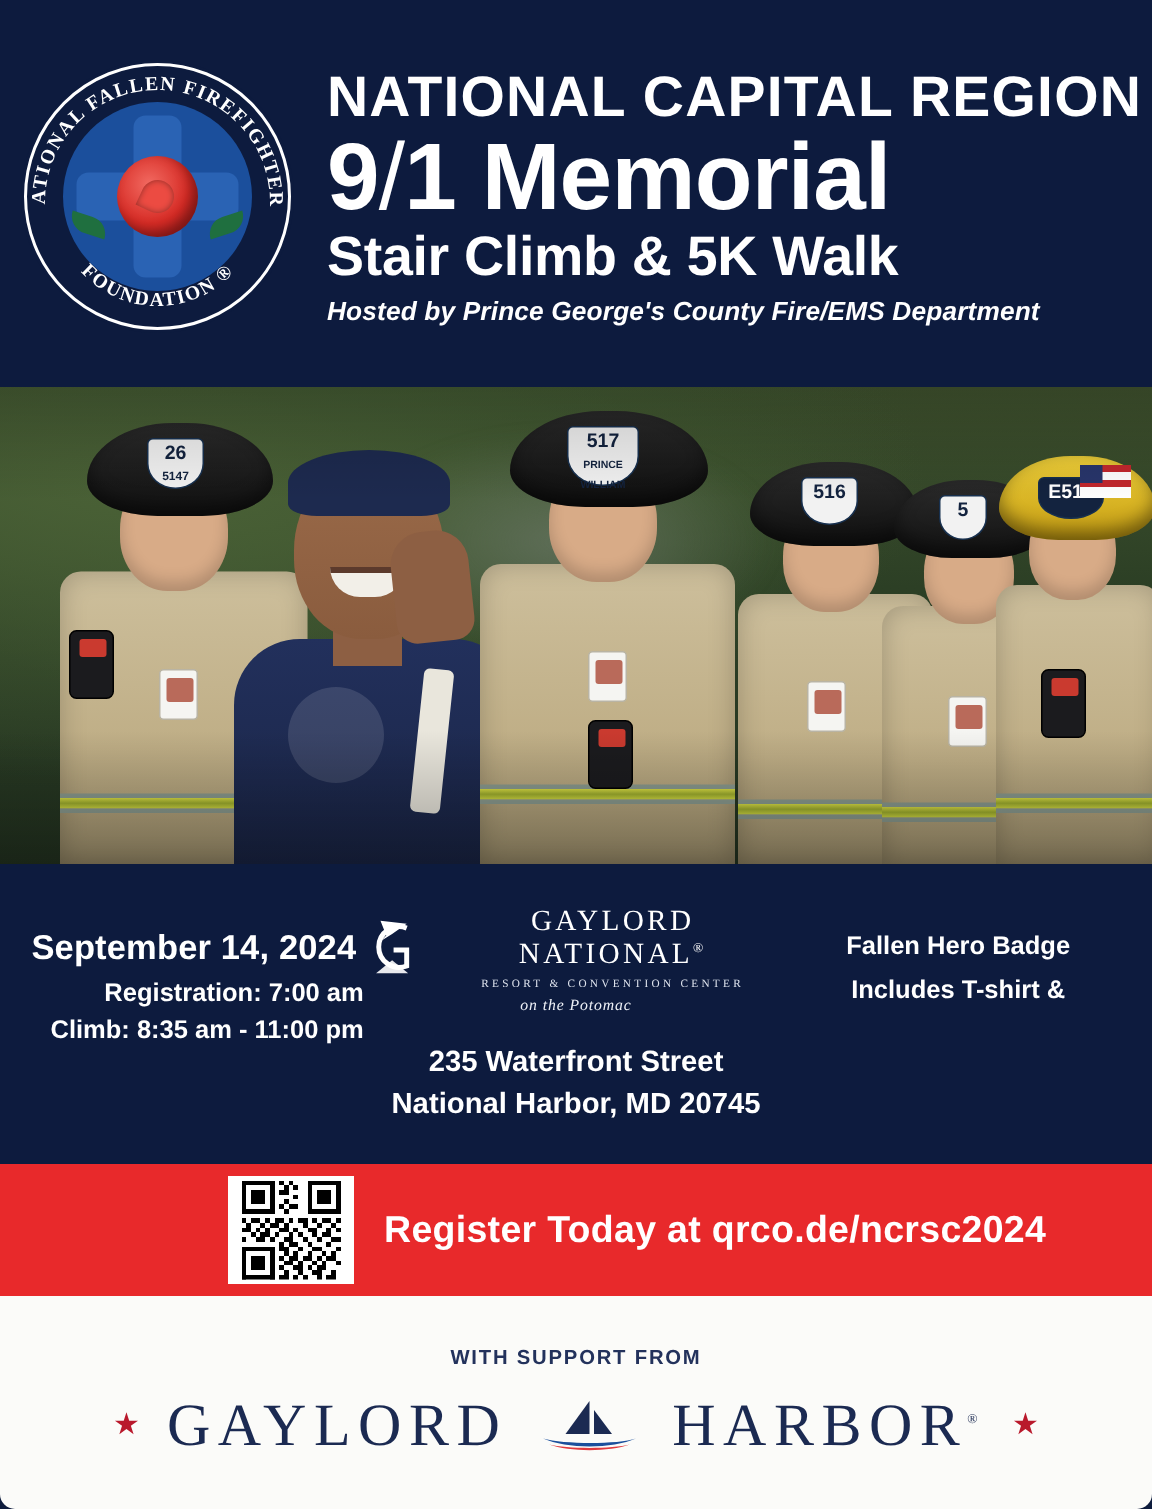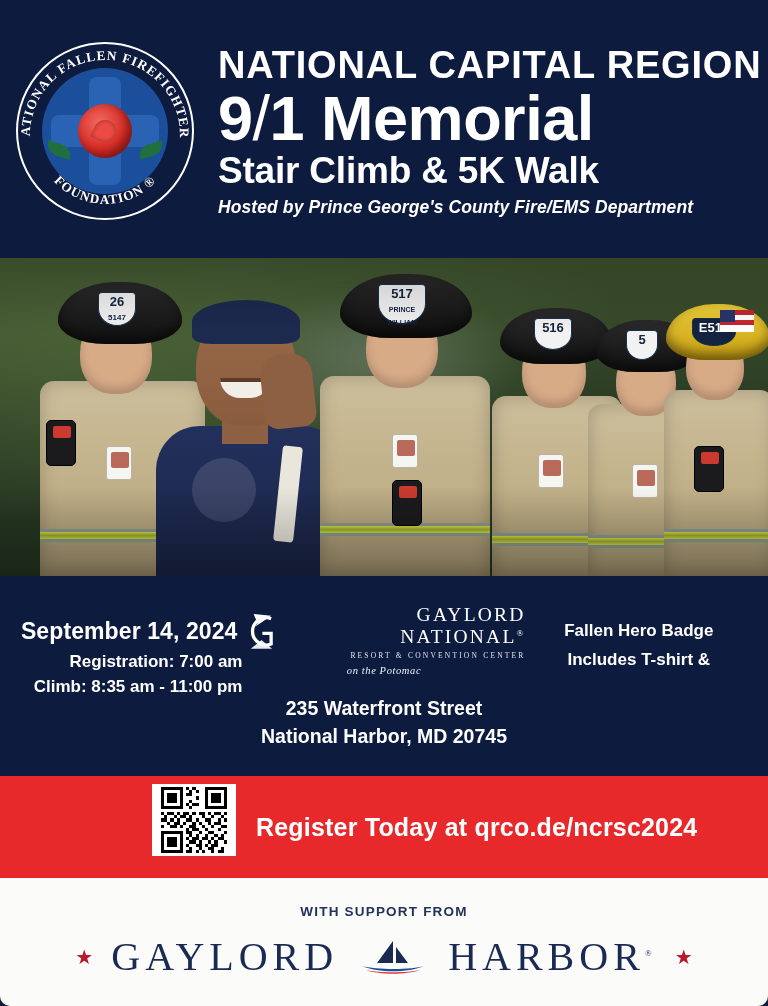--- a/index.html
+++ b/index.html
@@ -298,21 +298,21 @@
     font-size: 17px; font-weight: 700; margin-top: 6px; line-height: 1.35; text-align: right;
   }
   .det-mid { flex: 1.25; }
   .gaylord {
     display:flex; align-items:center; justify-content:center; gap: 10px;
   }
   .gaylord .g-mark {
     width: 40px; height: 44px;
     color: #ffffff;
   }
-  .g-words { text-align: right; }
+  .g-words { text-align: center; }
   .g-name {
     font-family: "Liberation Serif", serif;
     font-size: 19.5px; letter-spacing: 2.2px; font-weight: 400;
   }
   .g-name sup { font-size: 9px; vertical-align: super; }
   .g-sub {
     font-family: "Liberation Serif", serif;
     font-size: 7.5px; letter-spacing: 2.2px; margin-top: 3px; color:#dfe4ee;
   }
   .g-italic {
@@ -323,21 +323,21 @@
   .addr {
     margin-top: 18px; font-size: 19.5px; font-weight: 700; line-height: 1.45;
   }
   .det-right { padding-top: 14px; }
   .price { font-size: 23px; font-weight: 700; }
   .price-sub { font-size: 17px; font-weight: 700; margin-top: 6px; line-height: 1.35; }
 
   
   .register {
     position: relative;
-    height: 102px;
+    height: 88px;
     background: #e8292b;
     display: flex;
     align-items: center;
     padding-left: 152px;
   }
   .qr {
     position: absolute;
     left: 152px; top: 8px;
     width: 84px; height: 72px;
     background: #ffffff;

